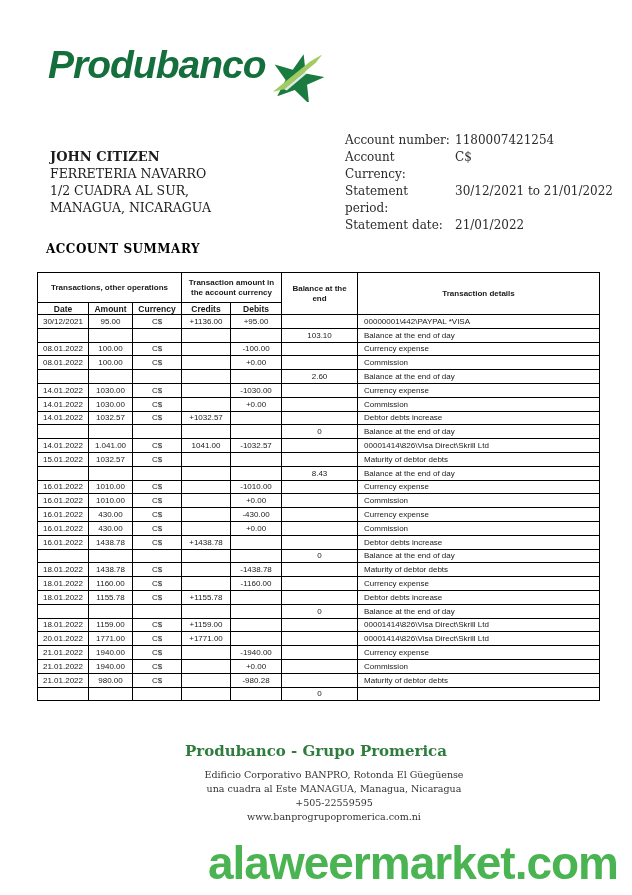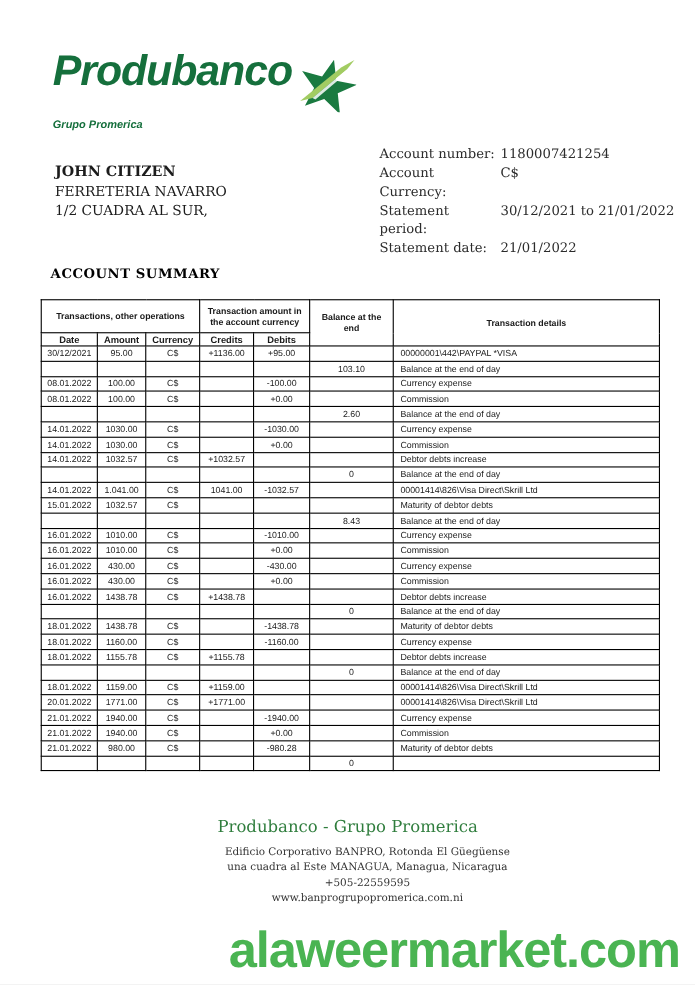--- a/index.html
+++ b/index.html
@@ -43,21 +43,21 @@
   table.summary th,table.summary td{border:1px solid #000;}
   tr.group-row th{height:27px;font-size:8px;font-weight:bold;text-align:center;padding:1px 4px;line-height:10px;}
   tr.sub-row th{height:11px;font-size:8.5px;font-weight:bold;text-align:center;padding:0;}
   tbody td{
     height:12.8px;font-size:8px;padding:0 3px;text-align:center;
     white-space:nowrap;overflow:hidden;
   }
   tbody td.c6{text-align:left;padding-left:6px;}
   
   .footer{position:absolute;top:742px;left:0;width:100%;text-align:center;}
-  .footer-title{font-size:15px;font-weight:normal;color:#2f7d3d;margin-bottom:8px;}
+  .footer-title{font-size:15px;font-weight:bold;color:#2f7d3d;margin-bottom:8px;}
   .footer-lines{font-size:9.5px;line-height:14px;color:#333;padding-left:36px;}
   
   .watermark{
     position:absolute;top:836px;right:14px;
     font-family:"Liberation Sans",sans-serif;
     font-size:46px;font-weight:bold;color:#4ab452;letter-spacing:-1px;
   }
 </style>
 </head>
 <body>
@@ -68,28 +68,28 @@
     <div class="logo-row">
       <div class="brand-name">Produbanco</div>
       <div class="star">
         <svg width="52" height="50" viewBox="0 0 60 56">
           <polygon points="30,1 37.6,21.8 59.6,20.6 42.3,34.2 49.9,55 30,43.5 12.1,55.3 16.9,34.7 0.4,20.6 22.1,21.2" fill="#1a7a40" transform="rotate(14 30 28)"></polygon>
           <polygon points="1,45 44,10 58,2 50,12 14,42" fill="#a2cc62"></polygon>
           <polygon points="14,42 50,12 52,14 17,43.5" fill="#ffffff" opacity="0.85"></polygon>
         </svg>
       </div>
     </div>
-    <div class="brand-group">Grupo Promerica</div>
   </div>
 
   <div class="customer">
     <div class="customer-name">JOHN CITIZEN</div>
     <div>
         <div>FERRETERIA NAVARRO</div>
         <div>1/2 CUADRA AL SUR,</div>
+        <div>MANAGUA, NICARAGUA</div>
       </div>
   </div>
 
   <div class="account-info">
       <div class="account-info-row">
         <span class="ai-label">Account number:</span>
         <span class="ai-value">1180007421254</span>
       </div>
       <div class="account-info-row">
         <span class="ai-label">Account Currency:</span>

